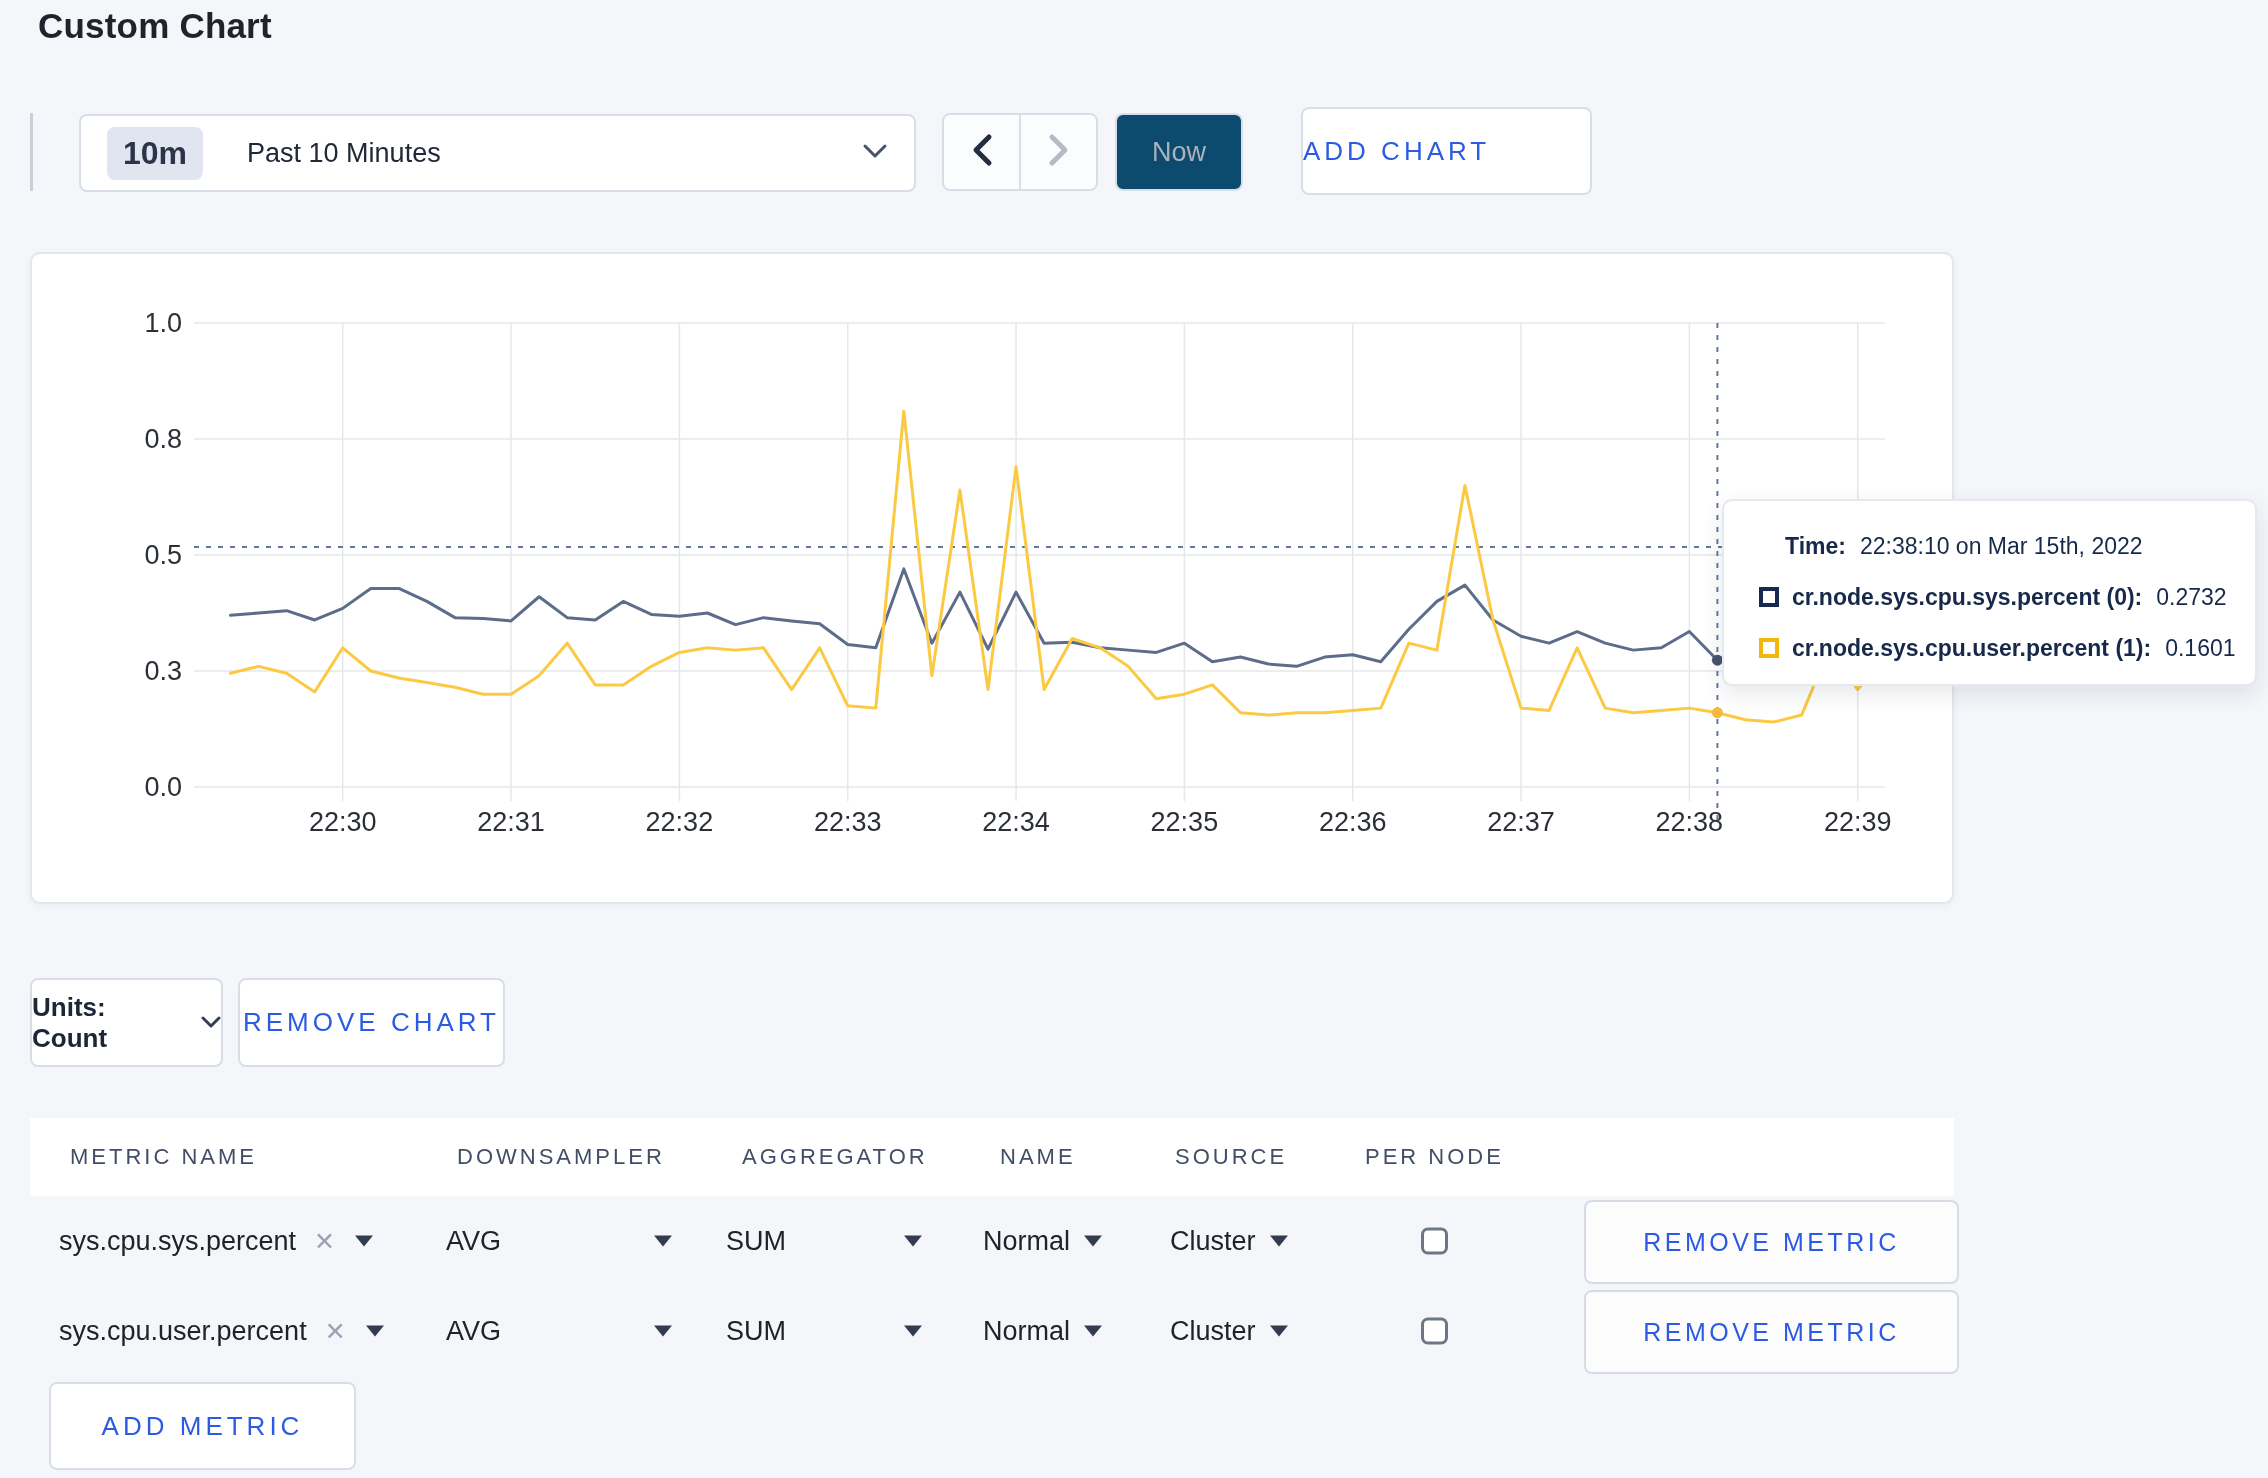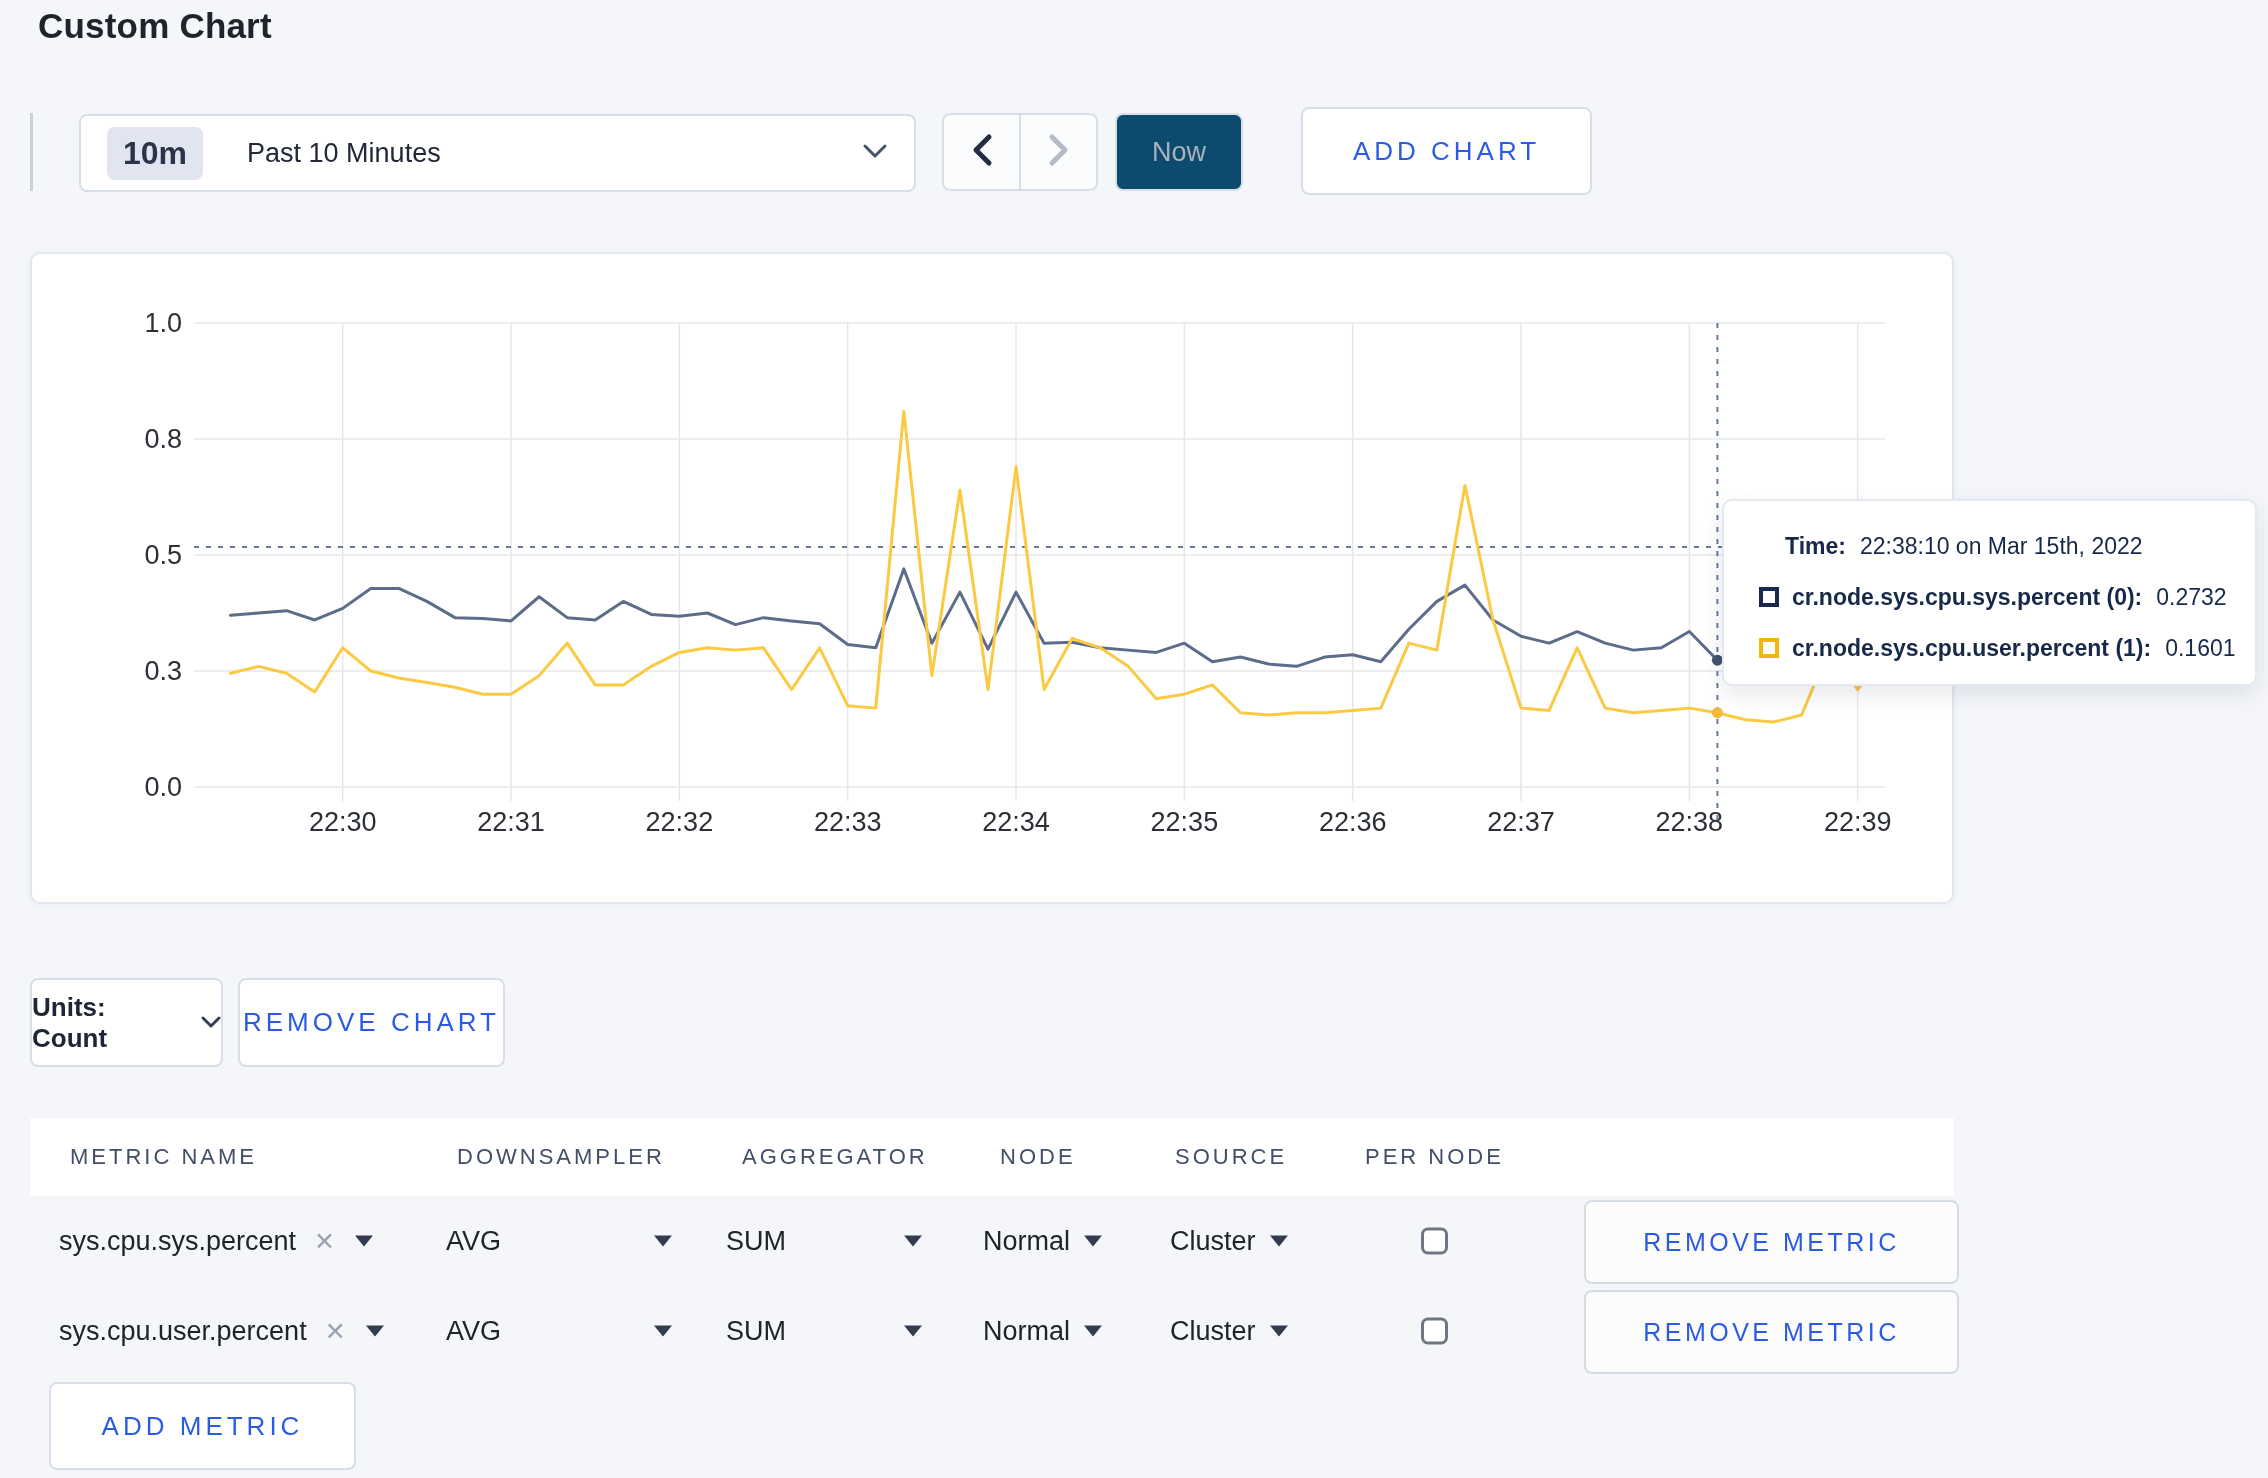--- a/index.html
+++ b/index.html
@@ -26,21 +26,21 @@
   }
   .time-label{font-size:27px;color:#212838;}
   .time-dropdown .chev{margin-left:auto;color:#46526b;}
   .pager{left:942px;top:113px;width:156px;height:78px;padding:0;background:#fbfcfe;}
   .pager .half{
     flex:1;height:100%;display:flex;align-items:center;justify-content:center;cursor:pointer;
   }
   .pager .half:first-child{border-right:2px solid #d8dee8;}
   .now-btn{left:1115px;top:113px;width:128px;height:78px;background:#0c4a6e;justify-content:center;
     font-size:27px;font-weight:500;color:#a9b1bd;cursor:default;}
-  .add-chart-btn{left:1301px;top:107px;width:291px;height:88px;justify-content:center;cursor:pointer;}
+  .add-chart-btn{left:1301px;top:107px;width:291px;height:88px;cursor:pointer;}
   .blue-label{font-size:26px;letter-spacing:4px;color:#2b5be2;font-weight:500;}
   
   .chart-card{
     position:absolute;left:30px;top:252px;width:1924px;height:652px;box-sizing:border-box;
     background:#fff;border:2px solid #e2e6ed;border-radius:10px;
     box-shadow:0 2px 6px rgba(40,50,80,.05);
   }
   .chart-card svg{position:absolute;left:0;top:0;}
   
   .tooltip{
@@ -196,21 +196,21 @@
 </div>
 <div class="btnish remove-chart-btn">
   <span class="blue-label">REMOVE CHART</span>
 </div>
 
 <div class="metrics">
   <div class="thead">
     <span class="th" style="left:40px">METRIC NAME</span>
     <span class="th" style="left:427px">DOWNSAMPLER</span>
     <span class="th" style="left:712px">AGGREGATOR</span>
-    <span class="th" style="left:970px">NODE</span>
+    <span class="th" style="left:970px">NAME</span>
     <span class="th" style="left:1145px">SOURCE</span>
     <span class="th" style="left:1335px">PER NODE</span>
   </div>
 
   <div class="mrow r0">
     <span class="cell c-metric">
       <span>sys.cpu.sys.percent</span>
       <span class="x-icon">✕</span>
       <span class="caret"></span>
     </span>

